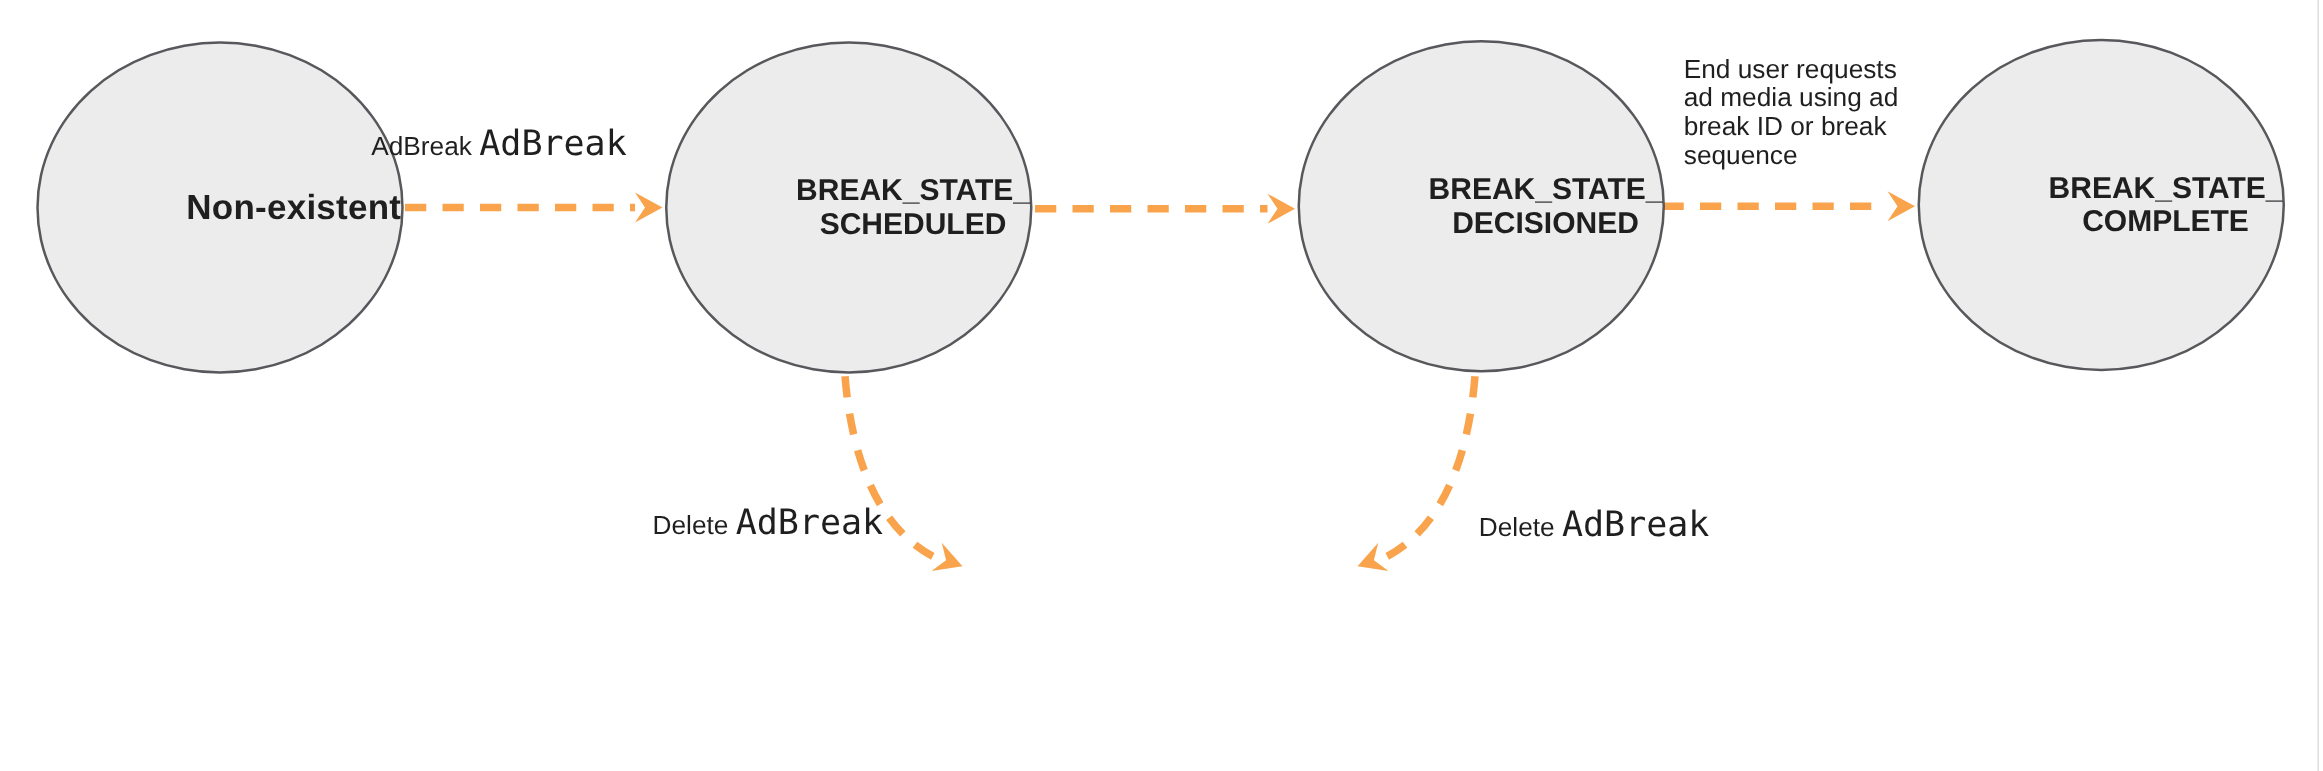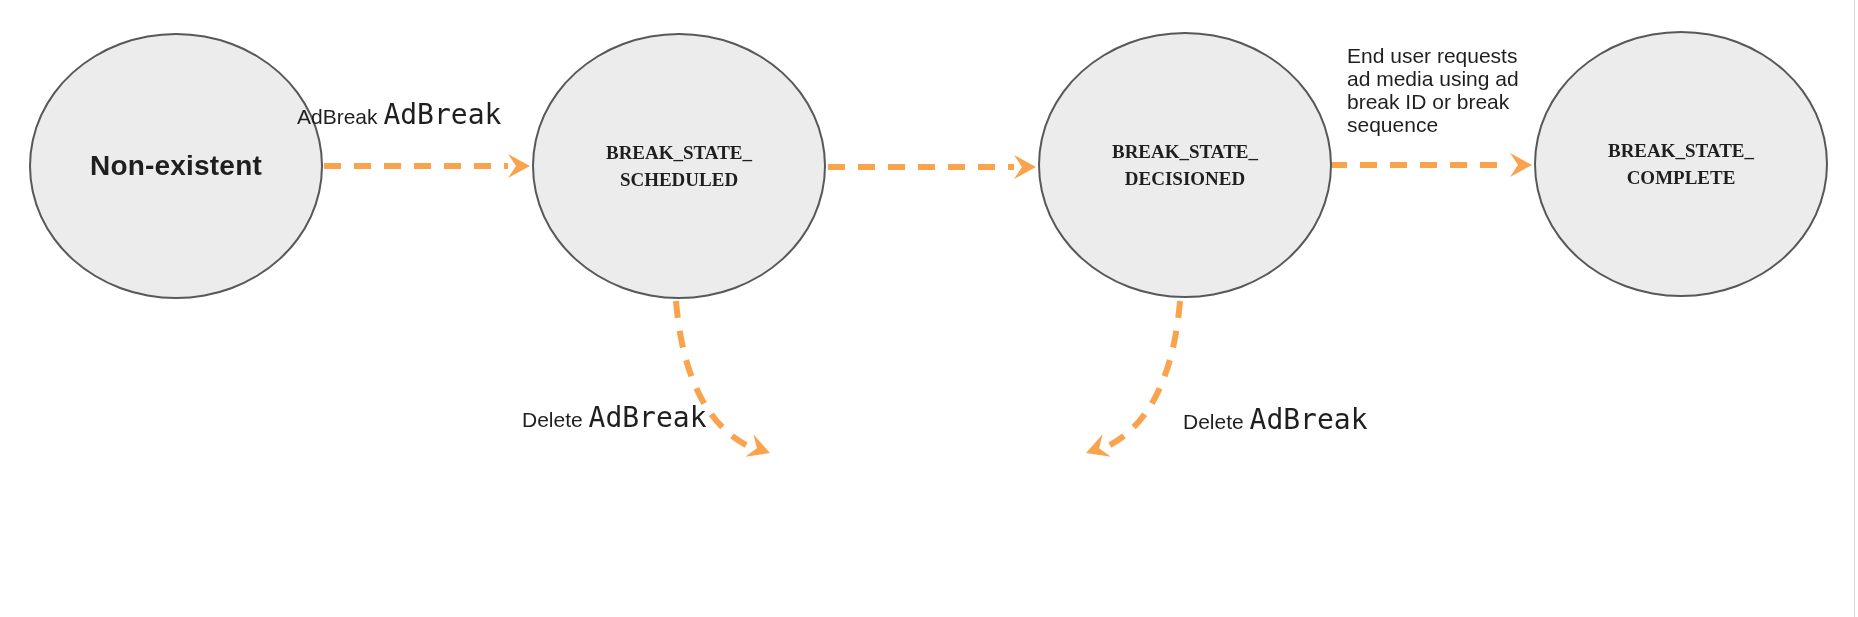--- a/index.html
+++ b/index.html
@@ -26,37 +26,37 @@
     stroke-dasharray:17 13;
     stroke-linecap:butt;
   }
   .arrow-layer path.head{fill:var(--arrow);stroke:none;}
   .node{
     position:absolute;
     width:294px;height:266px;
     background:var(--node-fill);
     border:2px solid var(--node-border);
     border-radius:50%;
-    display:flex;align-items:center;justify-content:center;
+    display:flex;align-items:center;justify-content:flex-end;
     text-align:center;
     box-sizing:border-box;
   }
   .n1{left:29px;top:33px;}
   .n2{left:532px;top:33px;}
   .n3{left:1038px;top:32px;}
   .n4{left:1534px;top:31px;}
   .n5{left:782px;top:323px;}
   .node-label-sans{
     font-family:"Liberation Sans", sans-serif;
     font-weight:bold;font-size:28px;line-height:32px;
     letter-spacing:0.2px;
   }
   .node-label-mono{
-    font-family:Liberation Serif, serif;
-    font-weight:bold;font-size:19px;line-height:27px;
+    font-family:Liberation Sans, sans-serif;
+    font-weight:bold;font-size:24px;line-height:27px;
     white-space:pre-line;
   }
   .tlabel{
     position:absolute;
     font-size:21px;line-height:26px;
     white-space:nowrap;
   }
   .tlabel .mono, .tlabel.monoline{
     font-family:"DejaVu Sans Mono","Liberation Mono", monospace;
     font-size:28px;

